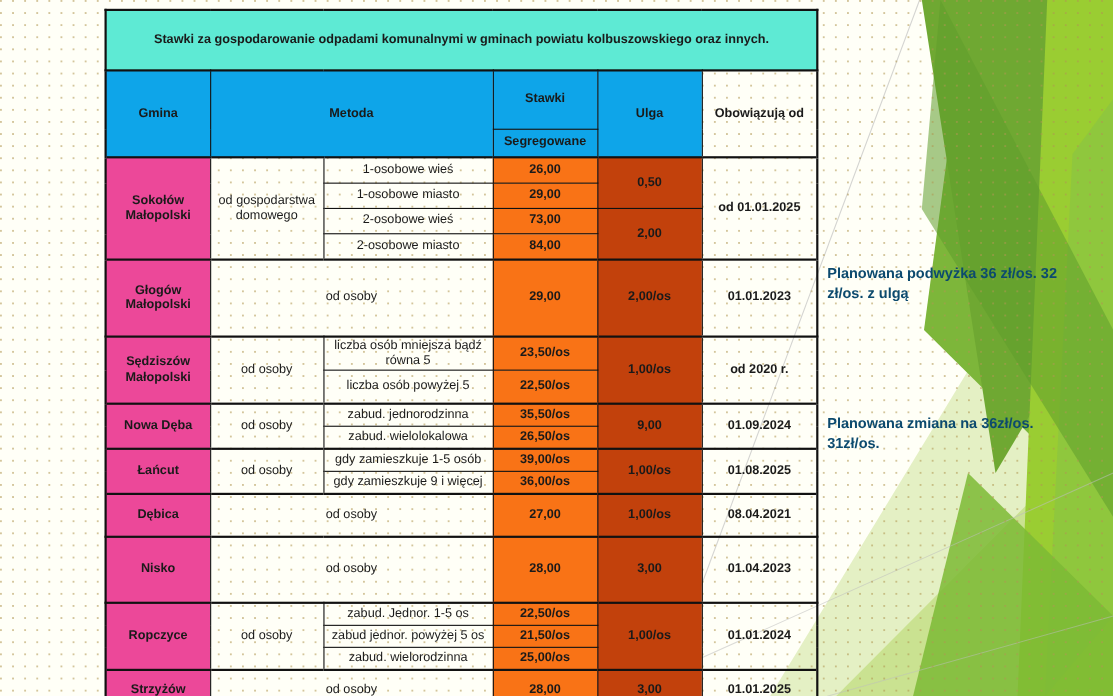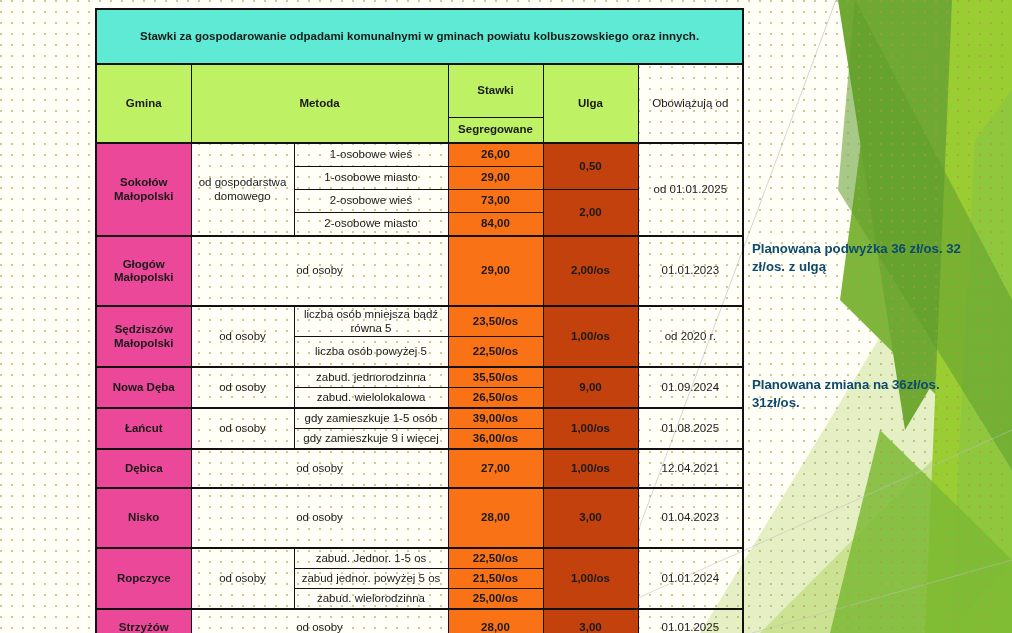--- a/index.html
+++ b/index.html
@@ -34,33 +34,33 @@
   .title-cell{
     background:#5eead4;
     font-weight:bold;
     font-size:13.2px;
     height:47px;
     border:2px solid #111 !important;
     padding:3px 10px !important;
     line-height:1.32;
   }
   .hdr{
-    background:#bef264;font-weight:bold;font-size:12px;
+    background:#0ea5e9;font-weight:bold;font-size:12px;
   }
   .hdr-plain{
-    background:transparent;font-weight:normal;font-size:11.4px;
+    background:transparent;font-weight:bold;font-size:11.4px;
   }
   .gmina{
     background:#ec4899;font-weight:bold;font-size:11.8px;
   }
   .method{background:transparent;font-weight:normal;font-size:11.4px;}
   .submethod{background:transparent;font-weight:normal;font-size:11.3px;}
   .rate{background:#f97316;font-weight:bold;font-size:12px;}
   .ulga{background:#c2410c;font-weight:bold;font-size:12px;}
-  .date{background:transparent;font-weight:normal;font-size:11.2px;}
+  .date{background:transparent;font-weight:bold;font-size:11.2px;}
   .rowtop{border-top:2px solid #111 !important;}
   .rowbot{border-bottom:2px solid #111 !important;}
   .thick-l{border-left:2px solid #111 !important;}
   .thick-r{border-right:2px solid #111 !important;}
   
   .note{
     position:absolute;z-index:4;
     font-size:13.2px;font-weight:bold;color:#0c4a6e;
     line-height:1.36;width:225px;
   }
@@ -179,21 +179,21 @@
         </tr>
         <tr>
           <td class="submethod rowbot" style="height:19px">gdy zamieszkuje 9 i więcej</td>
           <td class="rate rowbot">36,00/os</td>
         </tr>
         <tr>
           <td class="gmina thick-l rowtop rowbot" rowspan="1">Dębica</td>
           <td class="method rowtop rowbot" colspan="2" rowspan="1" style="height:37px">od osoby</td>
           <td class="rate rowtop rowbot">27,00</td>
           <td class="ulga rowtop rowbot" rowspan="1">1,00/os</td>
-          <td class="date thick-r rowtop rowbot" rowspan="1">12.04.2021</td>
+          <td class="date thick-r rowtop rowbot" rowspan="1">08.04.2021</td>
         </tr>
         <tr>
           <td class="gmina thick-l rowtop rowbot" rowspan="1">Nisko</td>
           <td class="method rowtop rowbot" colspan="2" rowspan="1" style="height:58px">od osoby</td>
           <td class="rate rowtop rowbot">28,00</td>
           <td class="ulga rowtop rowbot" rowspan="1">3,00</td>
           <td class="date thick-r rowtop rowbot" rowspan="1">01.04.2023</td>
         </tr>
         <tr>
           <td class="gmina thick-l rowtop" rowspan="3">Ropczyce</td>

